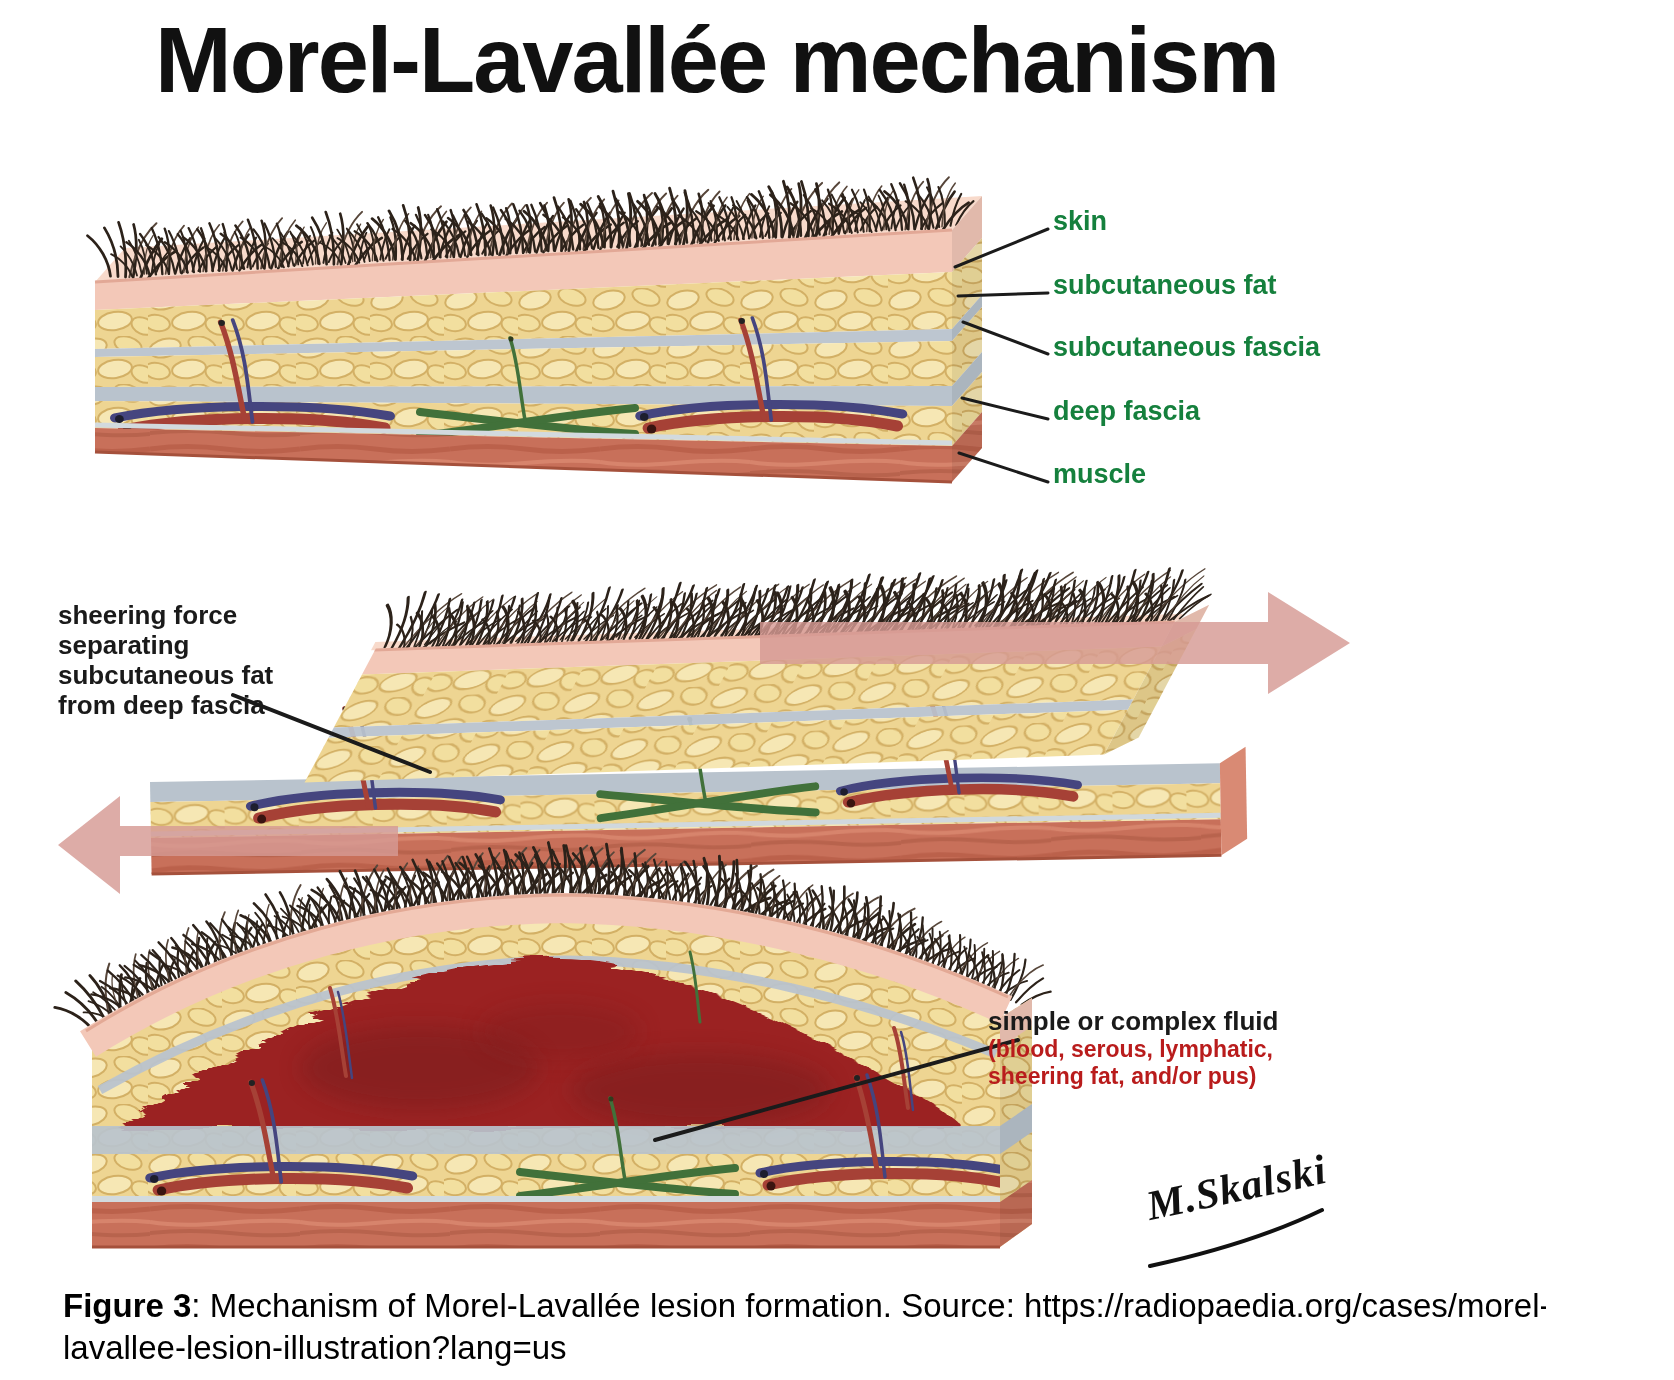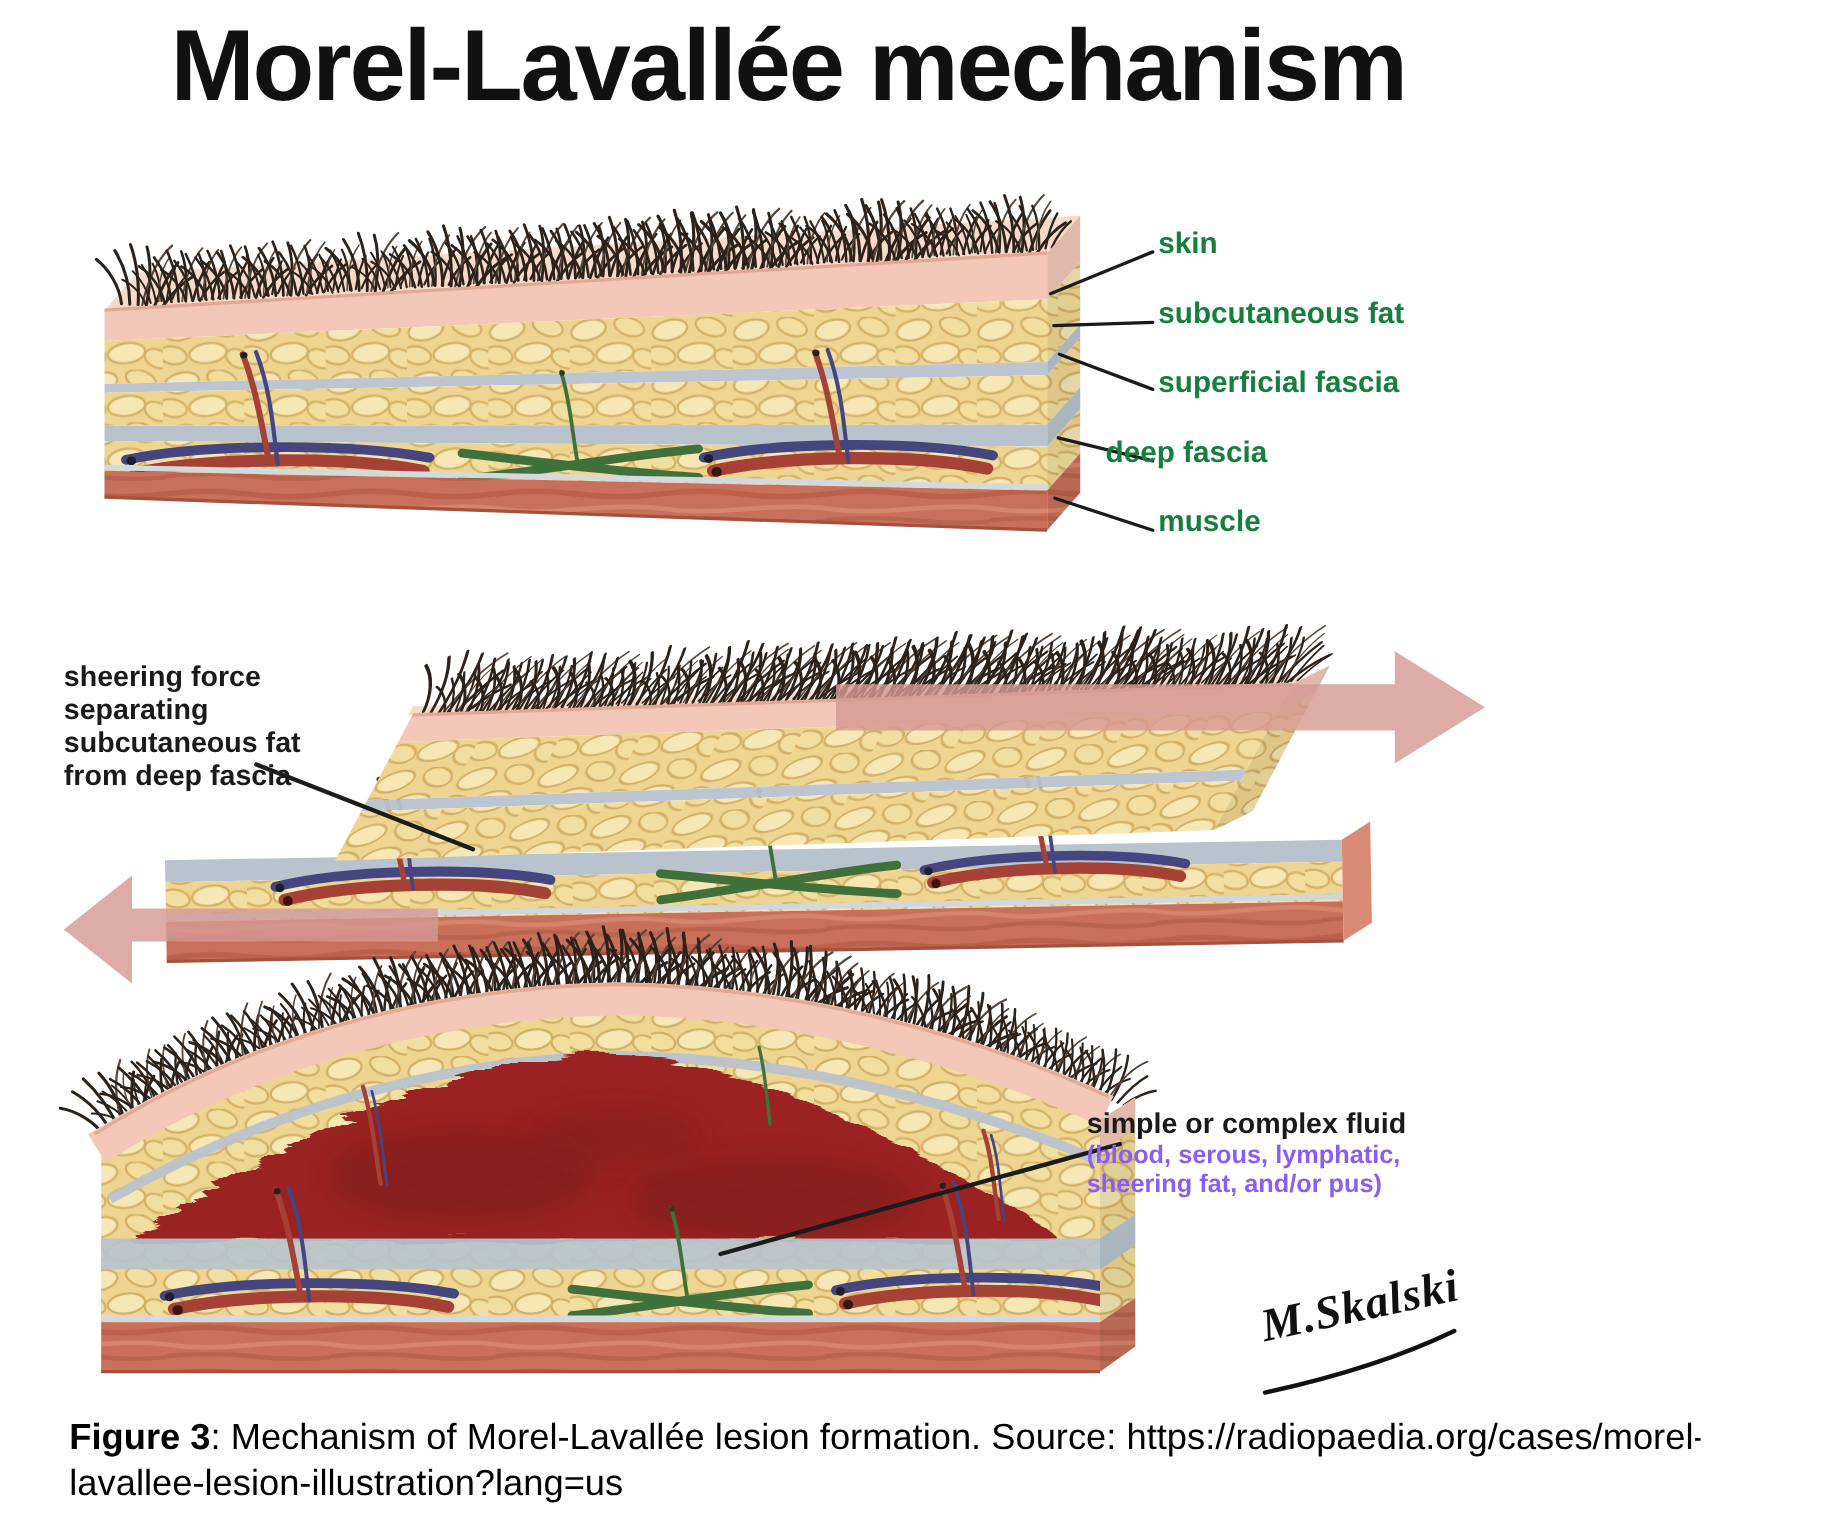--- a/index.html
+++ b/index.html
@@ -4,21 +4,21 @@
 <style>
   html,body{margin:0;padding:0;background:#ffffff;}
   .canvas{position:relative;width:1546px;height:1380px;background:#fff;overflow:hidden;
           font-family:"Liberation Sans", sans-serif;}
   .title{position:absolute;left:155px;top:8px;margin:0;font-size:92px;font-weight:bold;
          letter-spacing:-2px;color:#111;font-family:"Liberation Sans",sans-serif;}
   svg.art{position:absolute;left:0;top:0;}
   .lbl{position:absolute;font-size:27px;font-weight:bold;color:#15803d;white-space:nowrap;}
   .ann{position:absolute;text-align:left;font-weight:bold;color:#1a1a1a;}
   .ann .l{font-size:26px;line-height:30px;}
-  .ann .s{font-size:23px;line-height:27px;font-weight:bold;color:#8b5cf6;}
+  .ann .s{font-size:23px;line-height:27px;font-weight:bold;color:#b91c1c;}
   .sig{position:absolute;left:1152px;top:1182px;width:220px;font-family:"Liberation Serif",serif;
        font-style:italic;font-weight:bold;font-size:42px;color:#101010;transform:rotate(-12deg);
        transform-origin:left bottom;letter-spacing:1px;}
   .caption{position:absolute;left:50px;top:1272px;width:1590px;margin:13px;font-size:33px;
            line-height:1.28;color:#000;font-family:"Liberation Sans",sans-serif;}
   .caption b{font-weight:bold;}
   
   .c-skin{fill:var(--skin);} .c-skintop{fill:#f8dacb;}
   .c-fascia{fill:var(--fascia);} .c-fluid{fill:var(--fluid);}
   .c-arrow{fill:var(--arrow);opacity:.82;}
@@ -353,22 +353,22 @@
         <polygon points="1000,1202 1032,1180 1032,1224 1000,1247" fill="url(#muscP)"></polygon>
         <polygon points="1000,1018 1032,998 1032,1224 1000,1247" class="shade"></polygon>
       </g>
       <path class="ptr" stroke-width="4" d="M1018,1040 L655,1140"></path>
       <path d="M1150,1266 C1210,1253 1268,1236 1322,1210" stroke="#111" stroke-width="4" fill="none" stroke-linecap="round"></path>
     </g>
   </svg>
 
   <div class="lbl" style="left:1053px;top:206px">skin</div>
   <div class="lbl" style="left:1053px;top:270px">subcutaneous fat</div>
-  <div class="lbl" style="left:1053px;top:332px">superficial fascia</div>
-  <div class="lbl" style="left:1005px;top:396px">deep fascia</div>
+  <div class="lbl" style="left:1053px;top:332px">subcutaneous fascia</div>
+  <div class="lbl" style="left:1053px;top:396px">deep fascia</div>
   <div class="lbl" style="left:1053px;top:459px">muscle</div>
 
   <div class="ann" style="left:58px;top:600px;width:300px">
     <div class="l">sheering force separating</div>
     <div class="l">subcutaneous fat</div>
     <div class="l">from deep fascia</div>
   </div>
 
   <div class="ann" style="left:988px;top:1006px;width:340px">
     <div class="l">simple or complex fluid</div>

